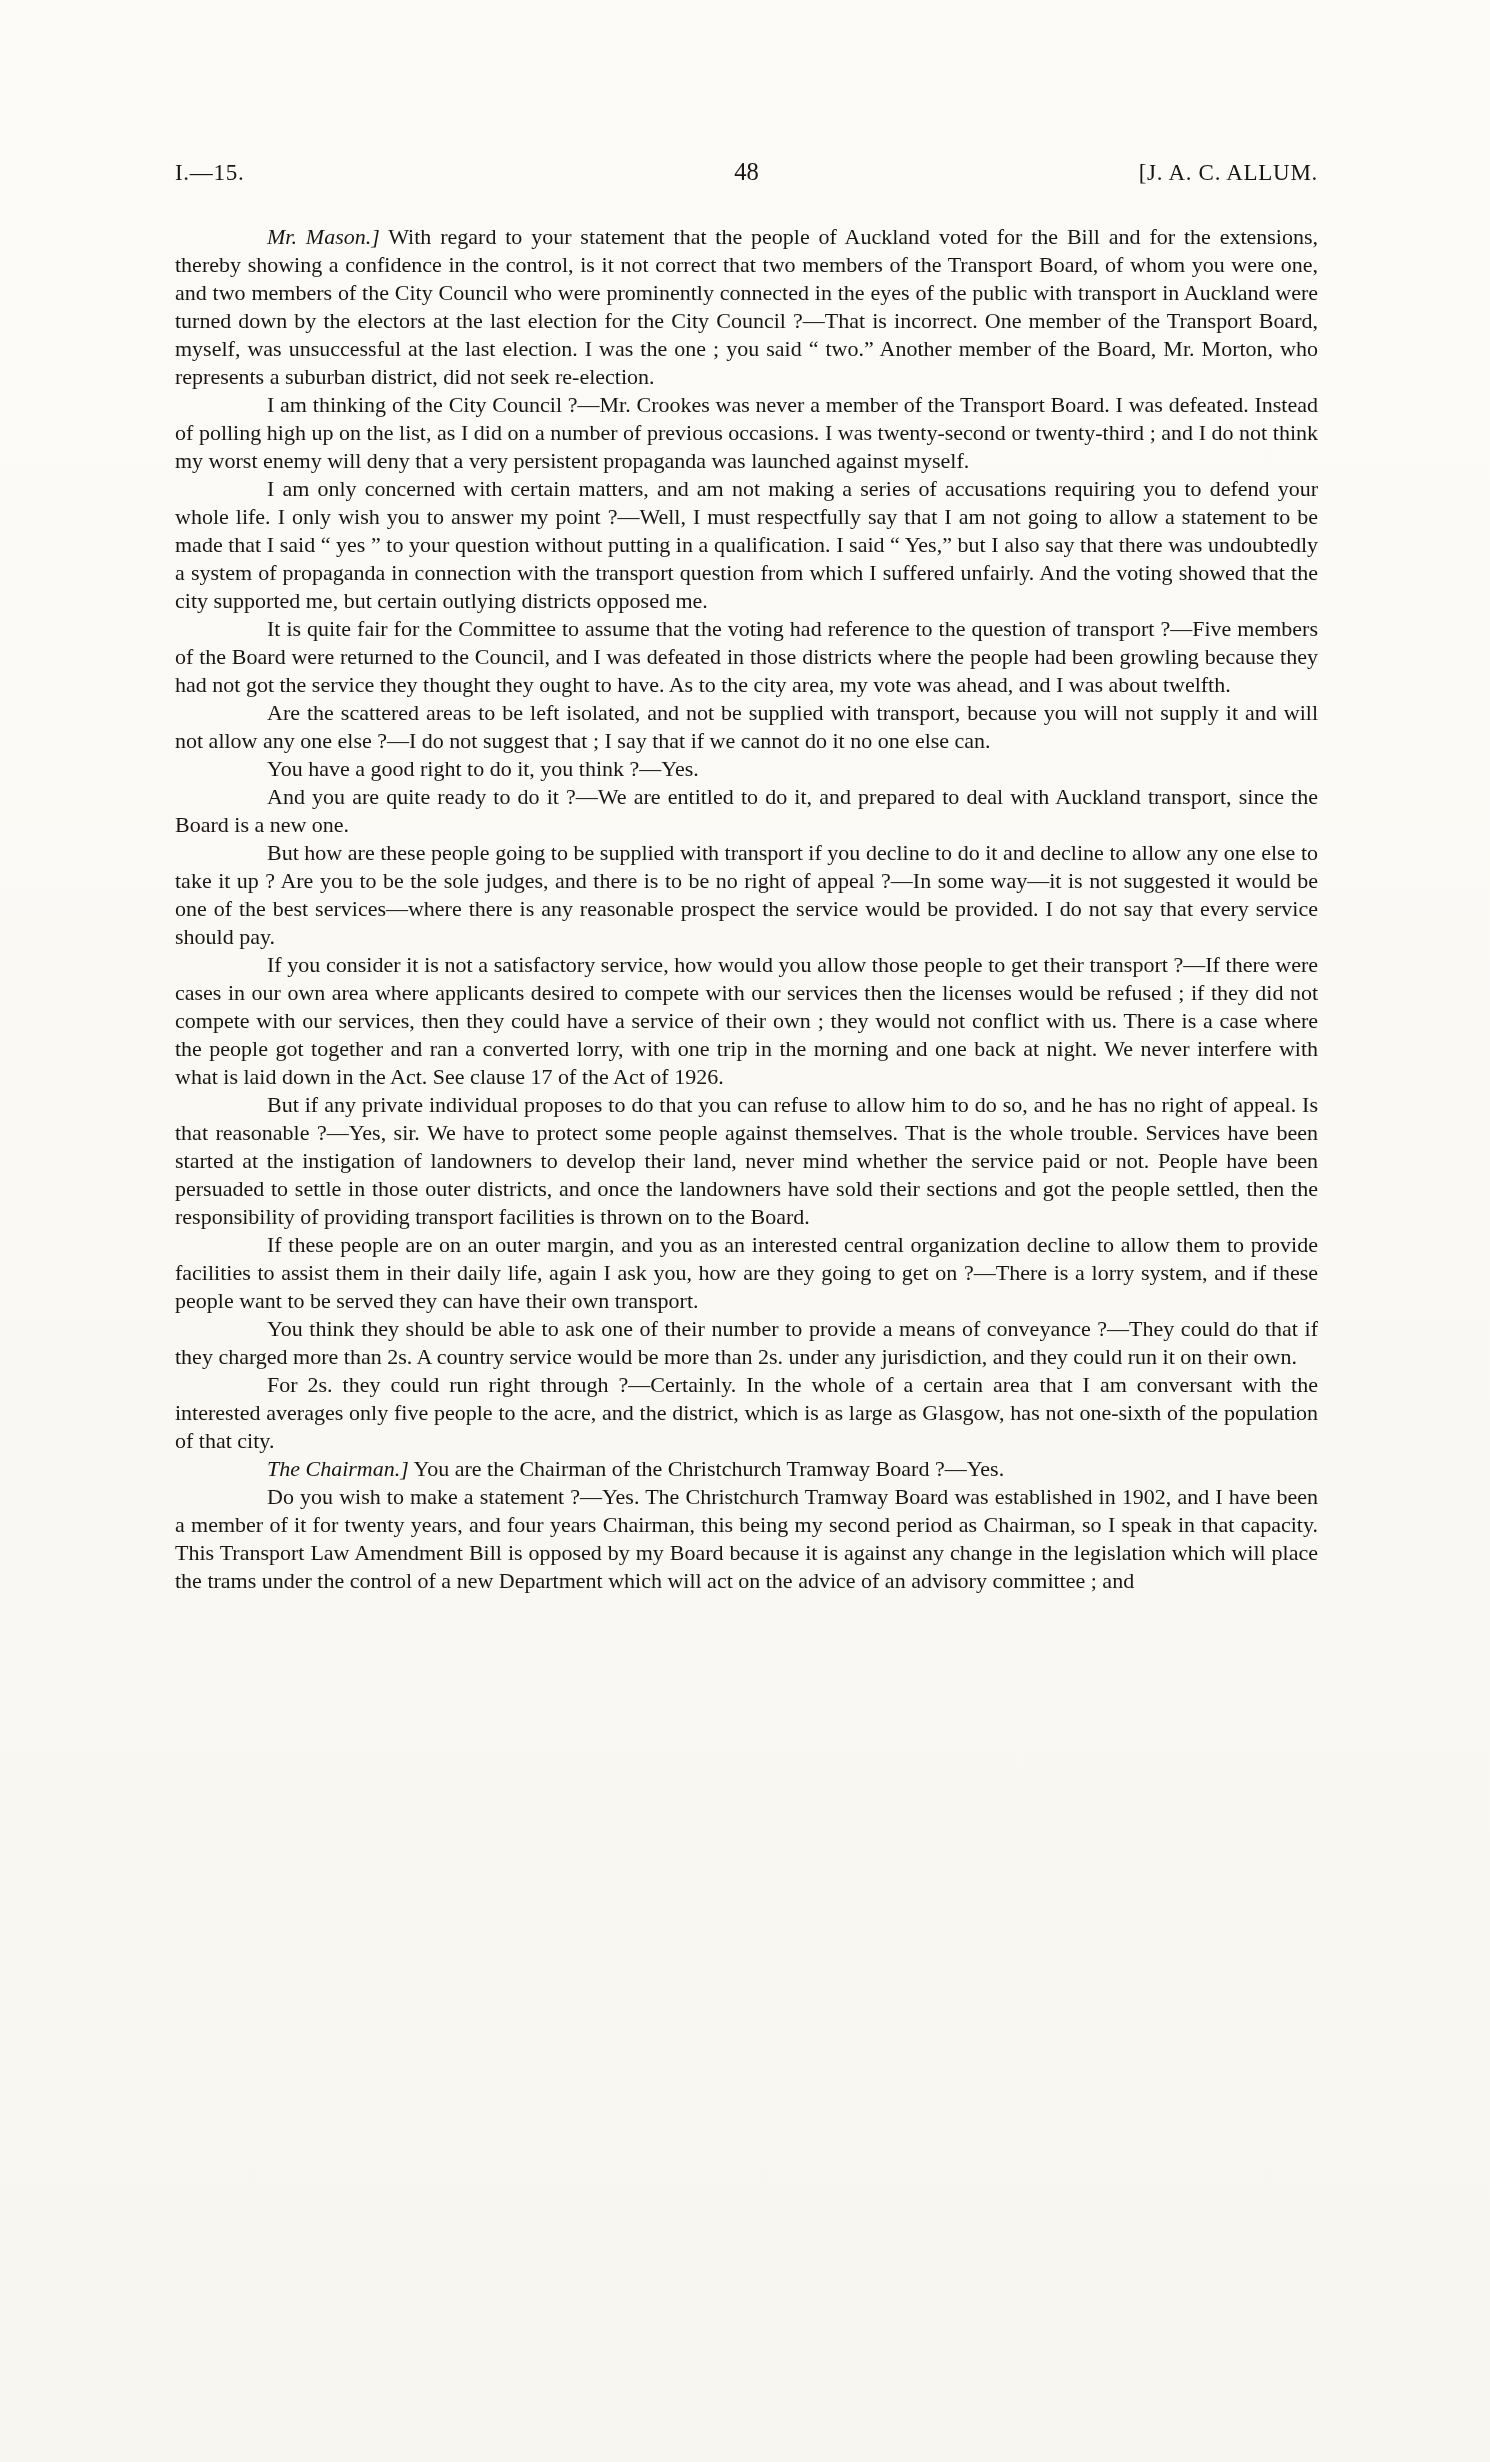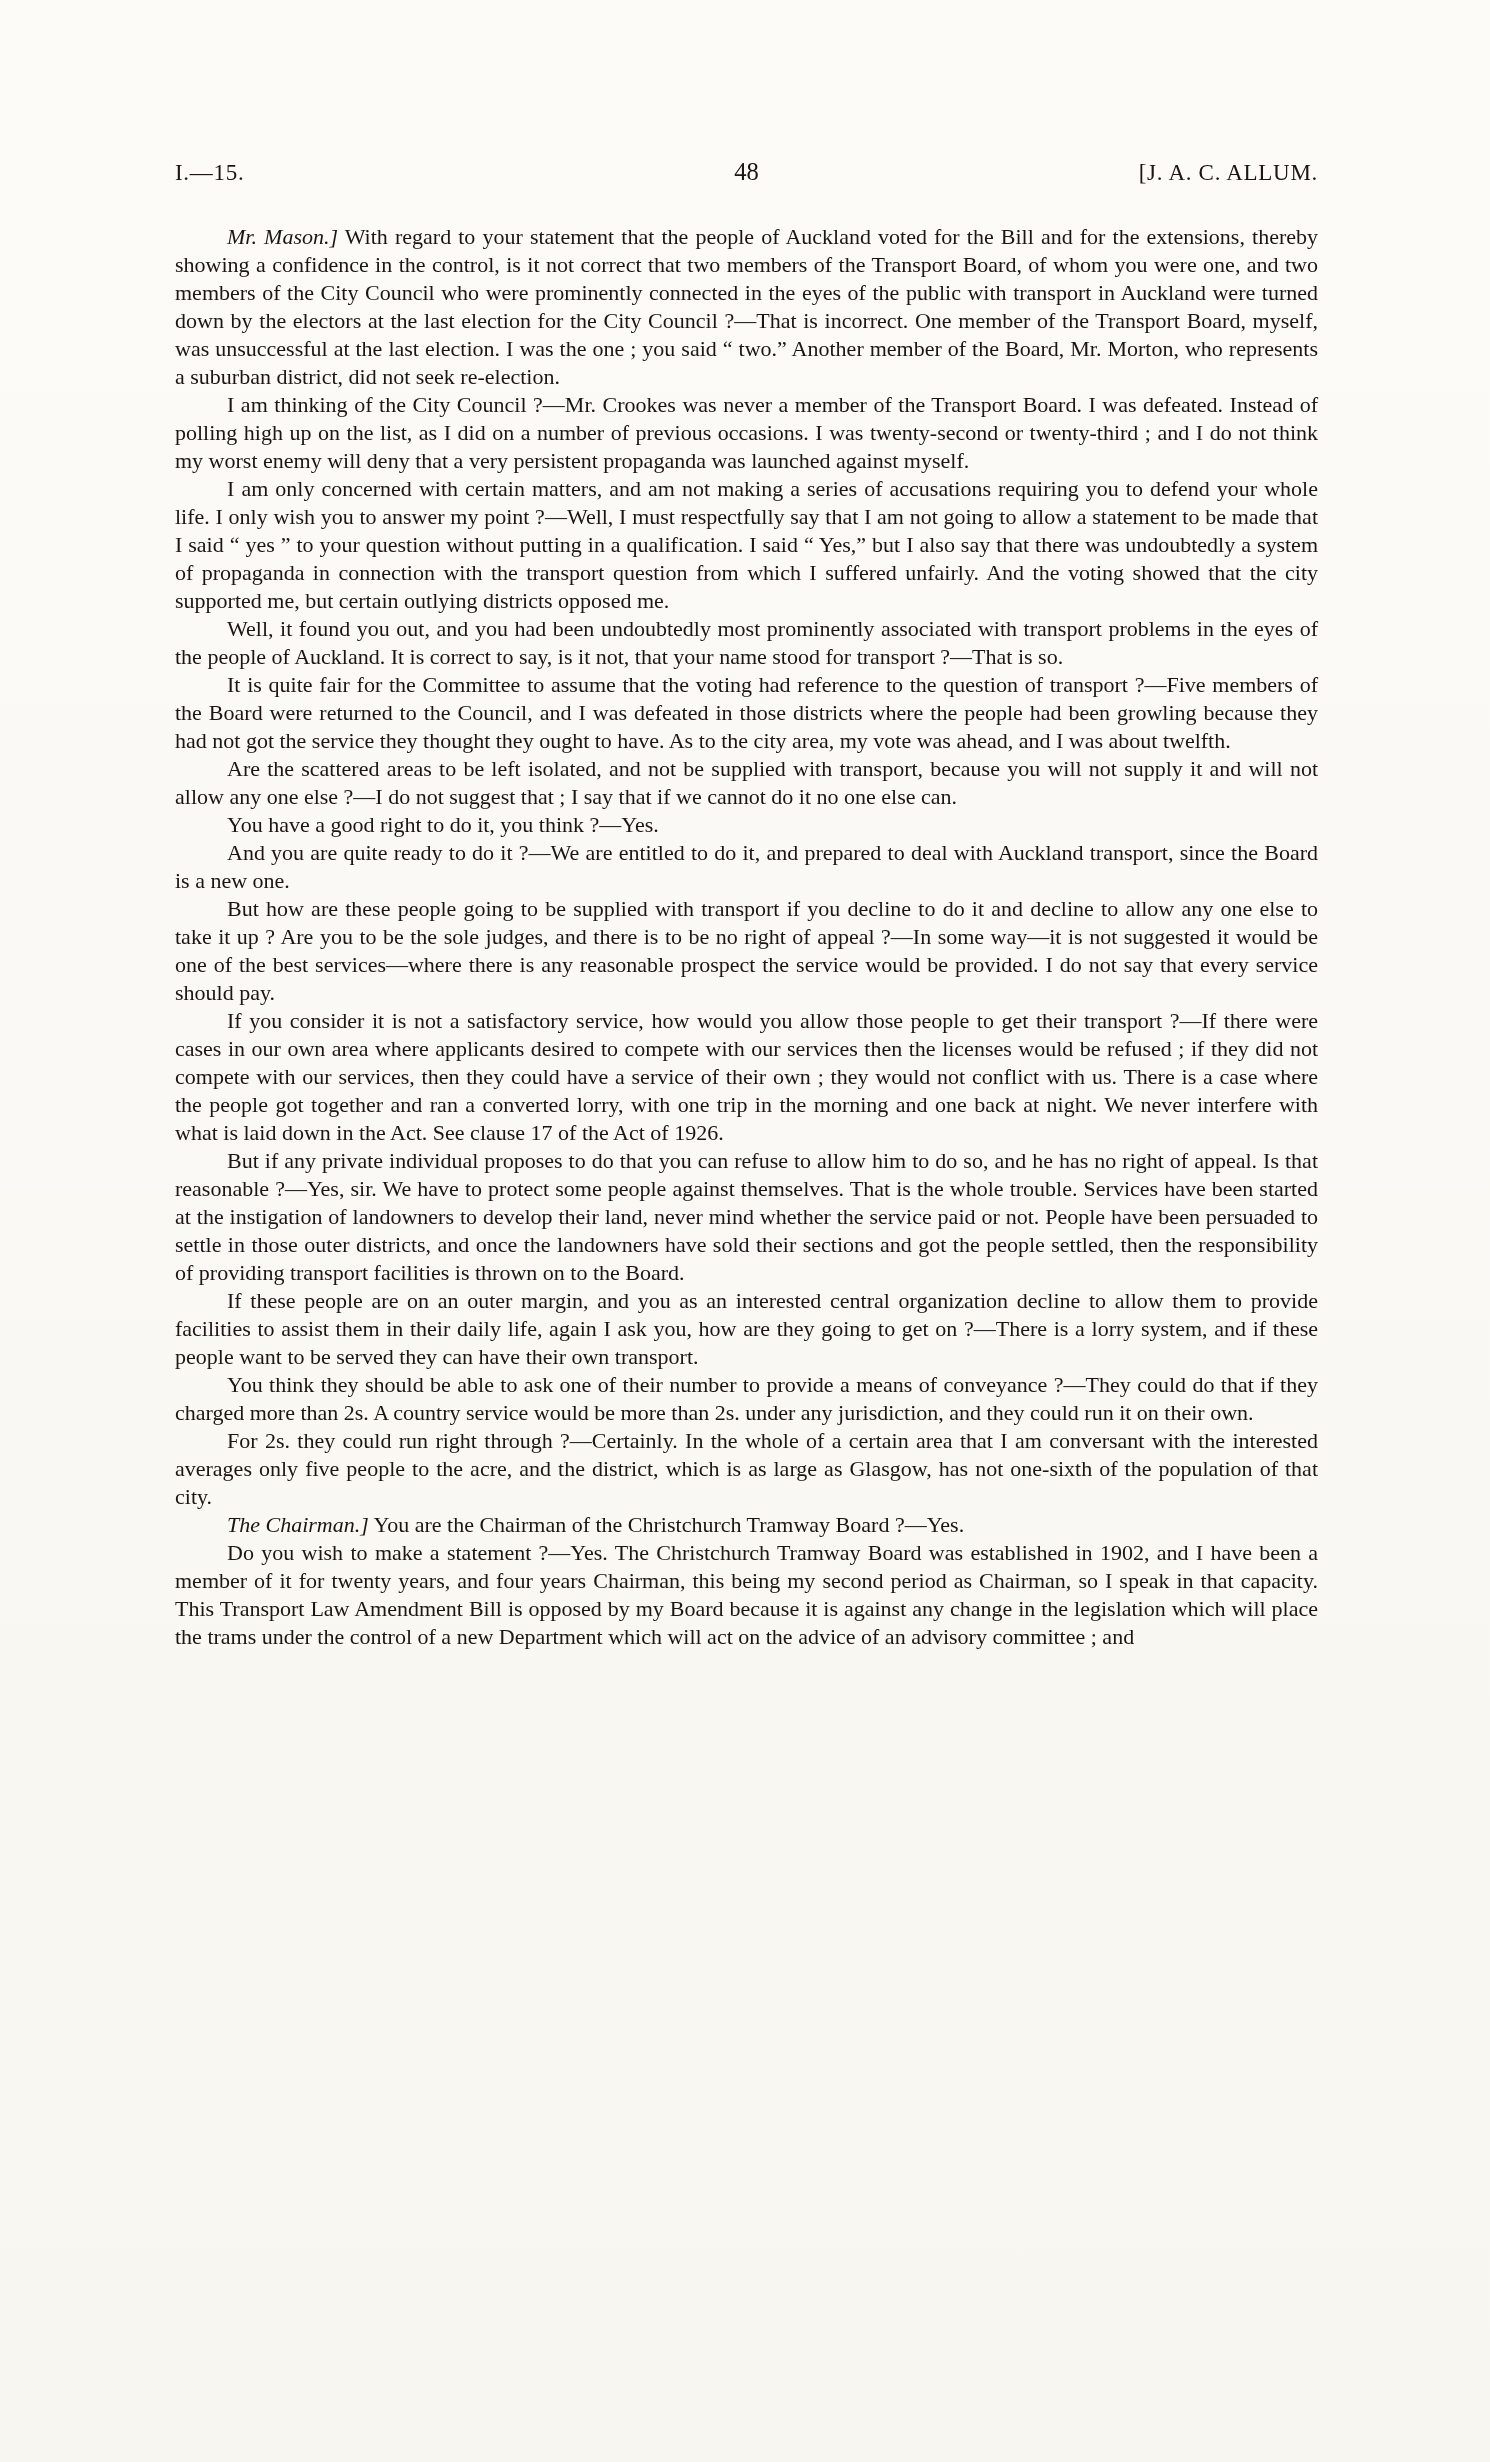--- a/index.html
+++ b/index.html
@@ -37,21 +37,21 @@
     width: 1143px;
     font-size: 22px;
     line-height: 28px;
     text-align: justify;
     text-justify: inter-word;
   }
   p.para {
     margin: 0;
     text-indent: 52px;
   }
-  p.para .lead { font-style: italic; }
+  p.para .lead { font-style: italic; margin-left: 40px; }
   .section-heading {
     text-align: center;
     text-indent: 0;
     margin: 80px 0 17px 0;
     font-size: 22px;
   }
   .section-heading .sc {
     font-variant: small-caps;
     letter-spacing: 1.3px;
   }
@@ -65,21 +65,20 @@
     <span class="hdr-left">I.—15.</span>
     <span class="hdr-center">48</span>
     <span class="hdr-right">[J. A. C. ALLUM.</span>
   </div>
 
   <div class="content">
 
     <p class="para"><i class="lead">Mr. Mason.]</i> <span>With regard to your statement that the people of Auckland voted for the Bill and for the extensions, thereby showing a confidence in the control, is it not correct that two members of the Transport Board, of whom you were one, and two members of the City Council who were prominently connected in the eyes of the public with transport in Auckland were turned down by the electors at the last election for the City Council ?—That is incorrect.  One member of the Transport Board, myself, was unsuccessful at the last election.  I was the one ;  you said “ two.”  Another member of the Board, Mr. Morton, who represents a suburban district, did not seek re-election.</span></p>
     <p class="para"><i class="lead"></i> <span>I am thinking of the City Council ?—Mr. Crookes was never a member of the Transport Board. I was defeated.  Instead of polling high up on the list, as I did on a number of previous occasions. I was twenty-second or twenty-third ;  and I do not think my worst enemy will deny that a very persistent propaganda was launched against myself.</span></p>
     <p class="para"><i class="lead"></i> <span>I am only concerned with certain matters, and am not making a series of accusations requiring you to defend your whole life.  I only wish you to answer my point ?—Well, I must respectfully say that I am not going to allow a statement to be made that I said “ yes ” to your question without putting in a qualification.  I said “ Yes,” but I also say that there was undoubtedly a system of propaganda in connection with the transport question from which I suffered unfairly.  And the voting showed that the city supported me, but certain outlying districts opposed me.</span></p>
-    <p class="para"><i class="lead"></i> <span>Well, it found you out, and you had been undoubtedly most prominently associated with transport problems in the eyes of the people of Auckland.  It is correct to say, is it not, that your name stood for transport ?—That is so.</span></p>
     <p class="para"><i class="lead"></i> <span>It is quite fair for the Committee to assume that the voting had reference to the question of transport ?—Five members of the Board were returned to the Council, and I was defeated in those districts where the people had been growling because they had not got the service they thought they ought to have.  As to the city area, my vote was ahead, and I was about twelfth.</span></p>
     <p class="para"><i class="lead"></i> <span>Are the scattered areas to be left isolated, and not be supplied with transport, because you will not supply it and will not allow any one else ?—I do not suggest that ;  I say that if we cannot do it no one else can.</span></p>
     <p class="para"><i class="lead"></i> <span>You have a good right to do it, you think ?—Yes.</span></p>
     <p class="para"><i class="lead"></i> <span>And you are quite ready to do it ?—We are entitled to do it, and prepared to deal with Auckland transport, since the Board is a new one.</span></p>
     <p class="para"><i class="lead"></i> <span>But how are these people going to be supplied with transport if you decline to do it and decline to allow any one else to take it up ?   Are you to be the sole judges, and there is to be no right of appeal ?—In some way—it is not suggested it would be one of the best services—where there is any reasonable prospect the service would be provided.  I do not say that every service should pay.</span></p>
     <p class="para"><i class="lead"></i> <span>If you consider it is not a satisfactory service, how would you allow those people to get their transport ?—If there were cases in our own area where applicants desired to compete with our services then the licenses would be refused ;  if they did not compete with our services, then they could have a service of their own ;  they would not conflict with us.  There is a case where the people got together and ran a converted lorry, with one trip in the morning and one back at night. We never interfere with what is laid down in the Act.  See clause 17 of the Act of 1926.</span></p>
     <p class="para"><i class="lead"></i> <span>But if any private individual proposes to do that you can refuse to allow him to do so, and he has no right of appeal.  Is that reasonable ?—Yes, sir.  We have to protect some people against themselves.  That is the whole trouble.  Services have been started at the instigation of landowners to develop their land, never mind whether the service paid or not.  People have been persuaded to settle in those outer districts, and once the landowners have sold their sections and got the people settled, then the responsibility of providing transport facilities is thrown on to the Board.</span></p>
     <p class="para"><i class="lead"></i> <span>If these people are on an outer margin, and you as an interested central organization decline to allow them to provide facilities to assist them in their daily life, again I ask you, how are they going to get on ?—There is a lorry system, and if these people want to be served they can have their own transport.</span></p>
     <p class="para"><i class="lead"></i> <span>You think they should be able to ask one of their number to provide a means of conveyance ?—They could do that if they charged more than 2s.  A country service would be more than 2s. under any jurisdiction, and they could run it on their own.</span></p>
     <p class="para"><i class="lead"></i> <span>For 2s. they could run right through ?—Certainly.  In the whole of a certain area that I am conversant with the interested averages only five people to the acre, and the district, which is as large as Glasgow, has not one-sixth of the population of that city.</span></p>

